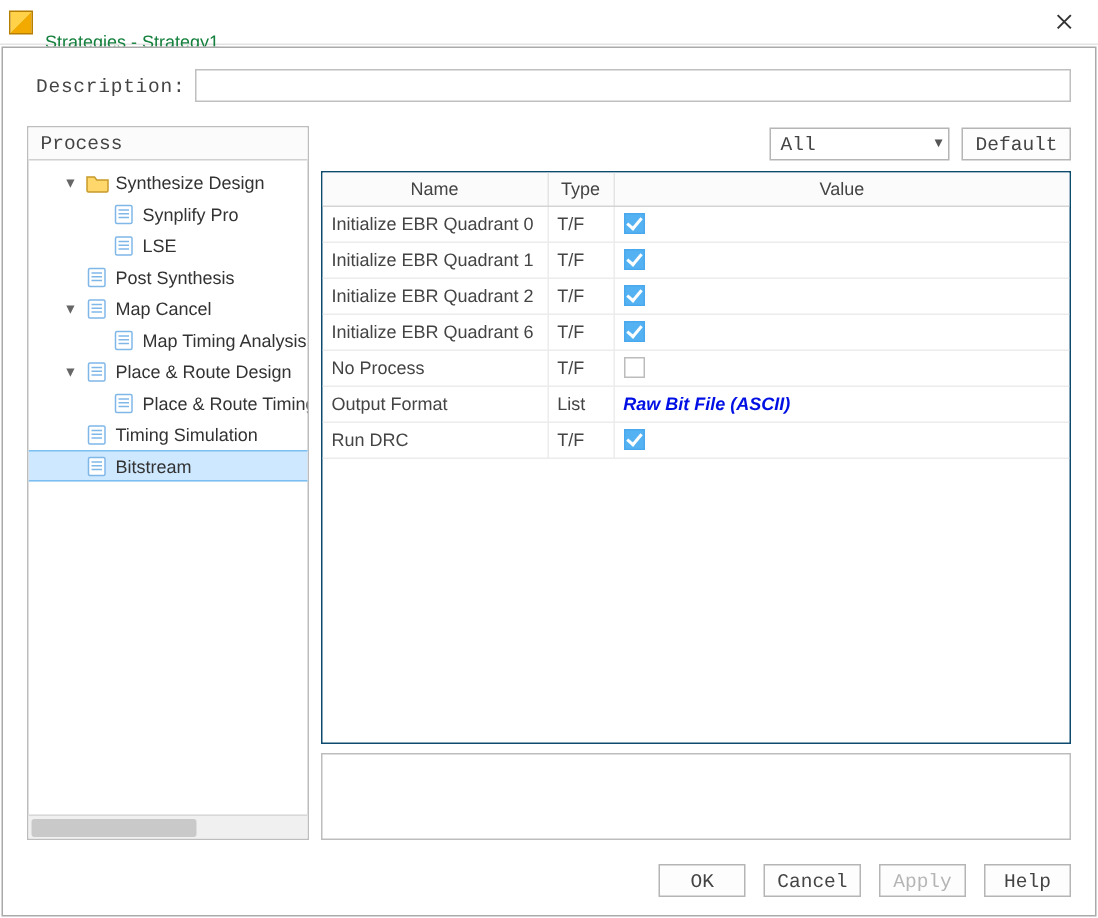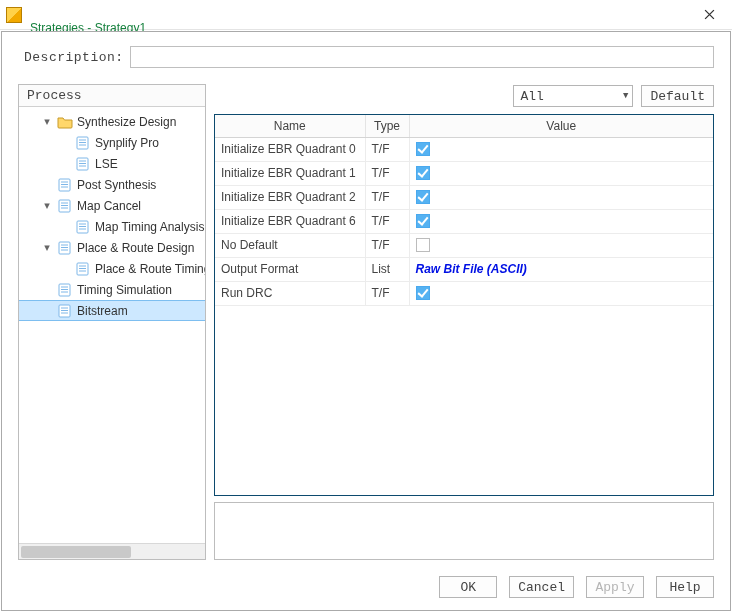--- a/index.html
+++ b/index.html
@@ -446,21 +446,21 @@
                 <td>Initialize EBR Quadrant 2</td>
                 <td class="col-type-cell">T/F</td>
                 <td><span class="chk"></span></td>
               </tr>
               <tr>
                 <td>Initialize EBR Quadrant 6</td>
                 <td class="col-type-cell">T/F</td>
                 <td><span class="chk"></span></td>
               </tr>
               <tr>
-                <td>No Default</td>
+                <td>No Process</td>
                 <td class="col-type-cell">T/F</td>
                 <td><span class="chk unchecked"></span></td>
               </tr>
               <tr>
                 <td>Output Format</td>
                 <td class="col-type-cell">List</td>
                 <td><span class="value-link">Raw Bit File (ASCII)</span></td>
               </tr>
               <tr>
                 <td>Run DRC</td>

